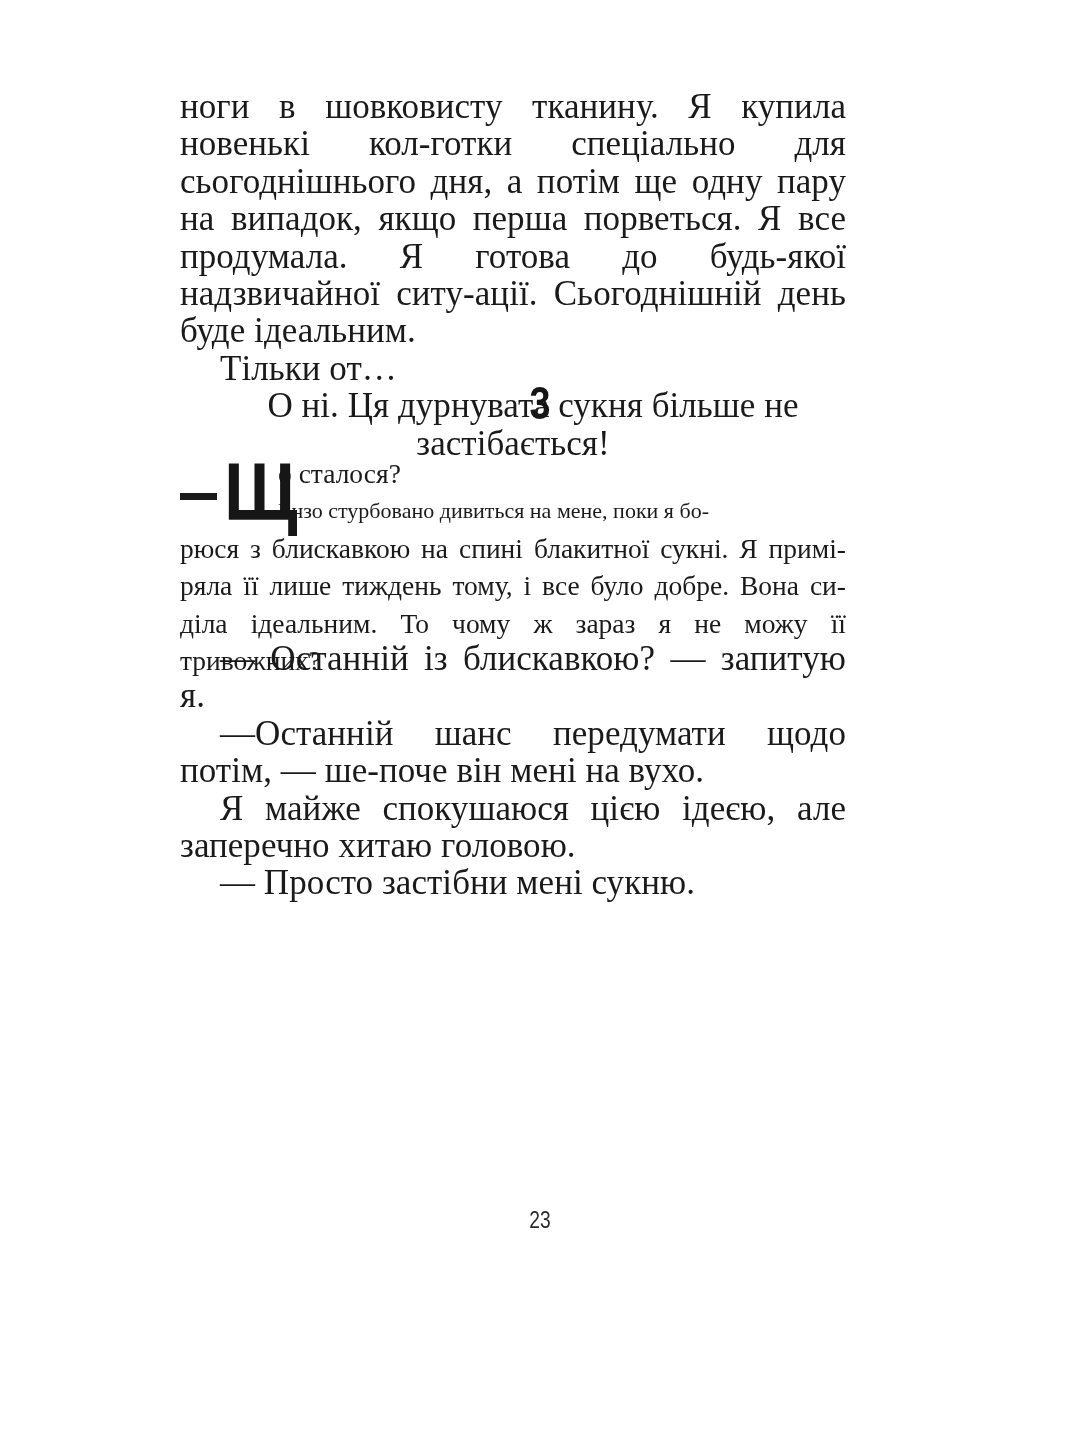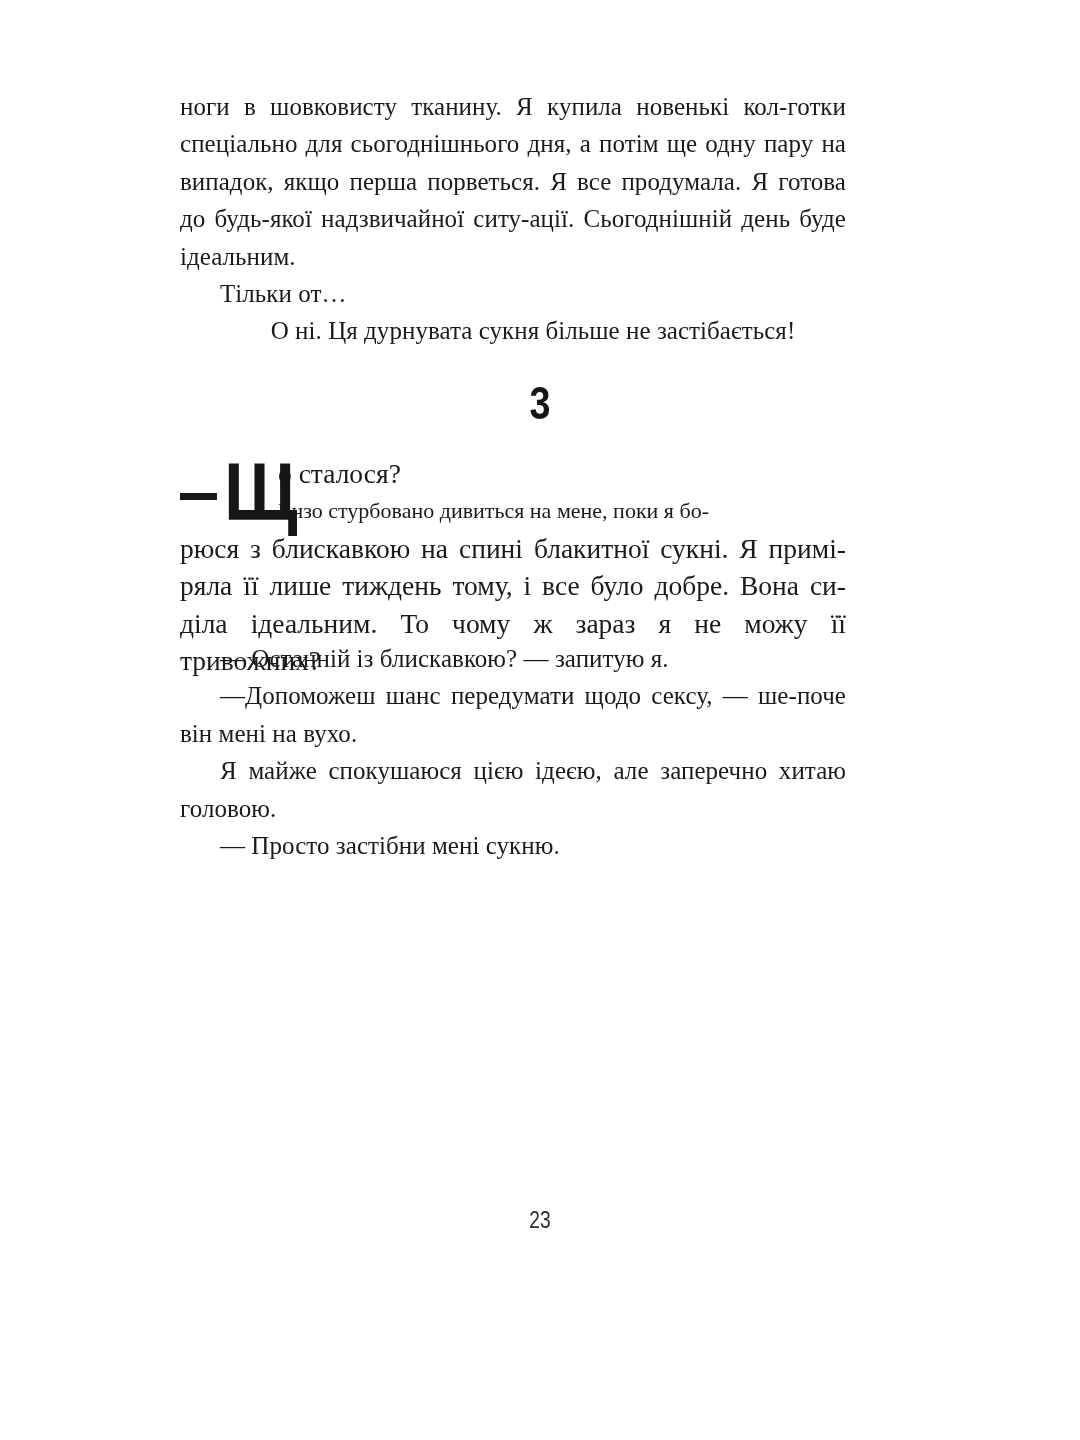--- a/index.html
+++ b/index.html
@@ -20,21 +20,21 @@
 
   .text-block {
     position: absolute;
     left: 180px;
     top: 88px;
     width: 666px;
   }
 
   .para {
     font-family: "Liberation Serif", "DejaVu Serif", serif;
-    font-size: 25px;
+    font-size: 35px;
     line-height: 37.4px;
     color: #1a1a1a;
     text-align: justify;
     text-justify: inter-word;
     margin: 0;
     hyphens: manual;
     -webkit-hyphens: manual;
     letter-spacing: 0.05px;
   }
 
@@ -169,20 +169,20 @@
       <div class="dash-mark"></div>
       <div class="dropcap">Щ</div>
       <p class="open-line-1">о сталося?</p>
       <p class="open-line-2">Ензо стурбовано дивиться на мене, поки я бо-</p>
     </div>
     <p class="open-rest"><span>рюся з блискавкою на спині блакитної сукні. Я примі-ряла її лише тиждень тому, і все було добре. Вона си-діла </span><span class="ital">ідеальним</span><span>. То чому ж зараз я не можу її тривожних?</span></p>
   </div>
 
   <div class="body-flow">
     <p class="para indented">— Останній із блискавкою? — запитую я.</p>
-    <p class="para indented">—Допоможеш шанс передумати щодо сексу, — ше-поче він мені на вухо.</p>
+    <p class="para indented">—Останній шанс передумати щодо потім, — ше-поче він мені на вухо.</p>
     <p class="para indented">Я майже спокушаюся цією ідеєю, але заперечно хитаю головою.</p>
     <p class="para indented">— Просто застібни мені сукню.</p>
   </div>
 
   <div class="page-number">23</div>
 
 </div>
 
 </body></html>

